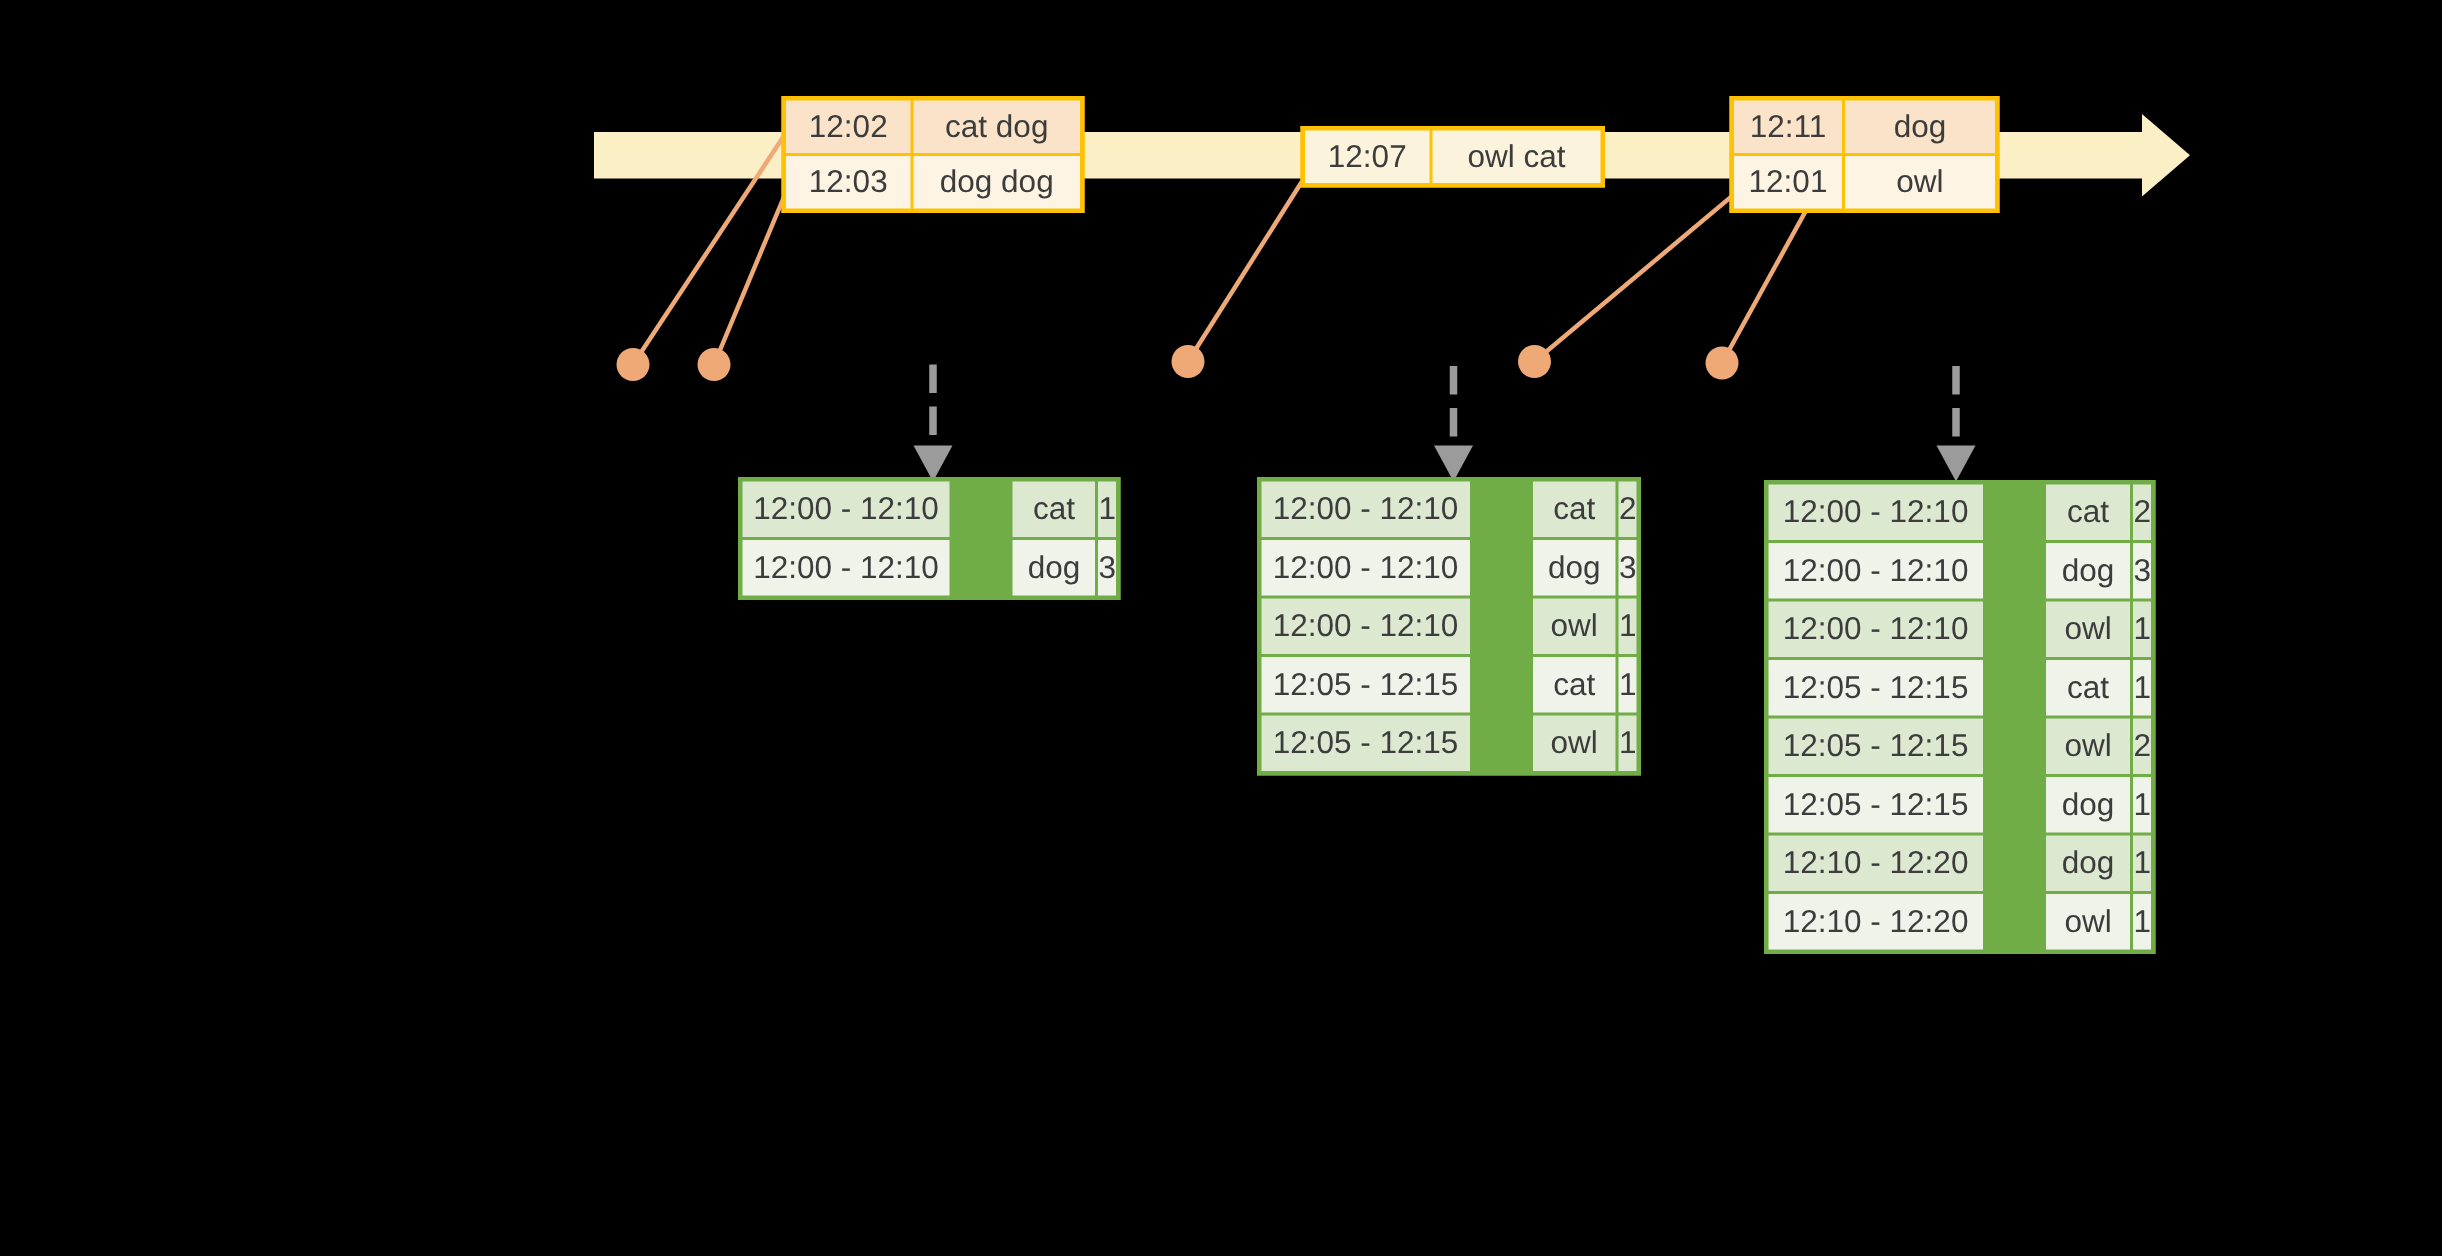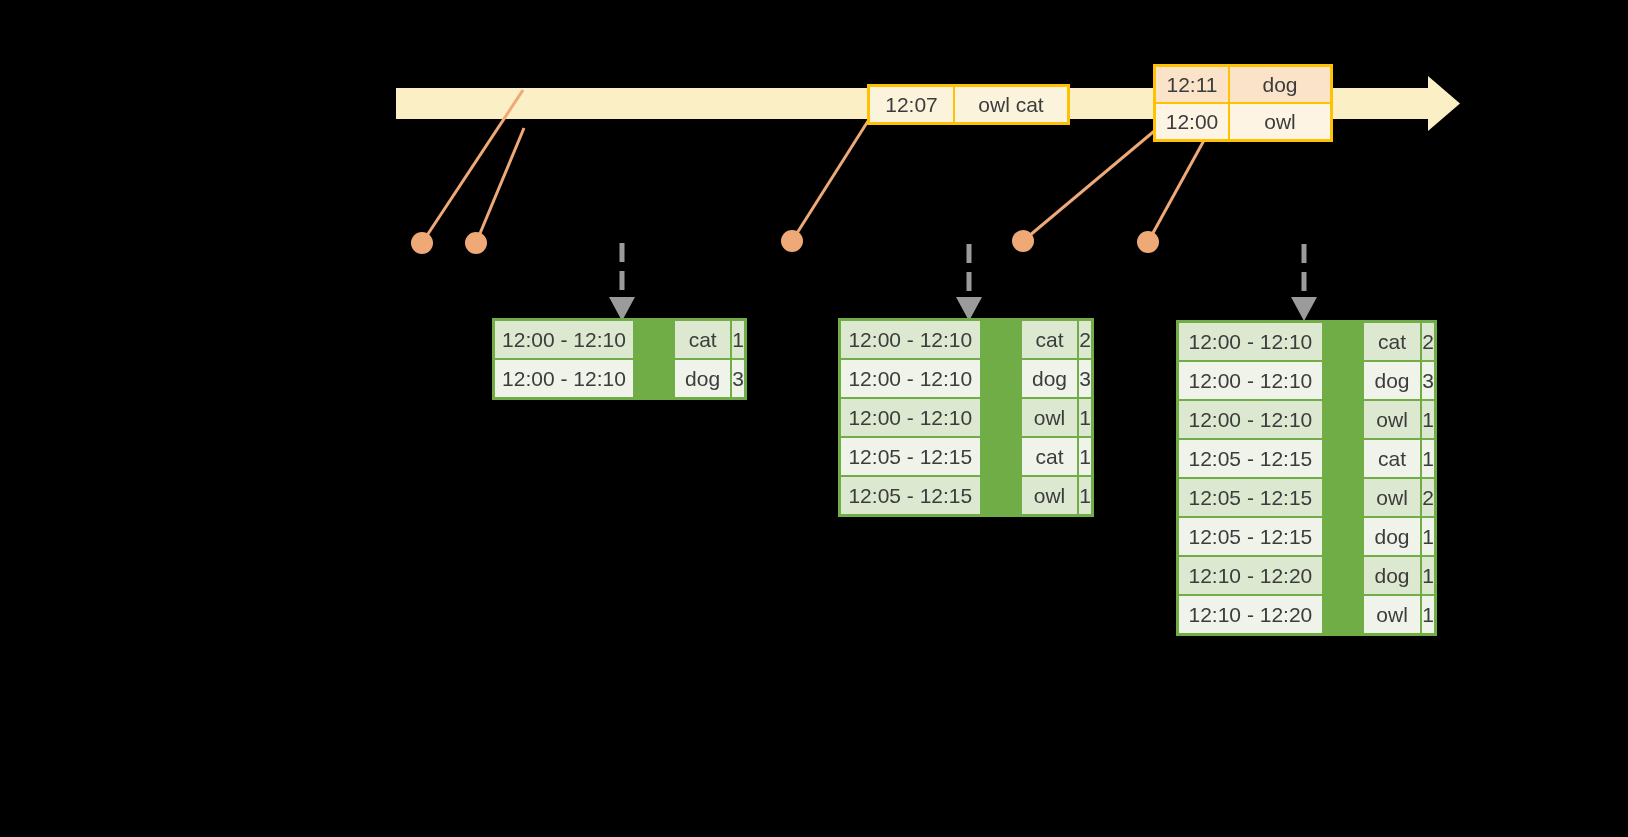--- a/index.html
+++ b/index.html
@@ -85,33 +85,43 @@
     <circle class="orange-dot" cx="1148" cy="242" r="11"></circle>
 
     <line class="dash-line" x1="622" y1="243" x2="622" y2="300"></line>
     <polygon class="dash-head" points="609,297 635,297 622,321"></polygon>
     <line class="dash-line" x1="969" y1="244" x2="969" y2="300"></line>
     <polygon class="dash-head" points="956,297 982,297 969,321"></polygon>
     <line class="dash-line" x1="1304" y1="244" x2="1304" y2="300"></line>
     <polygon class="dash-head" points="1291,297 1317,297 1304,321"></polygon>
   </svg>
 
+  <div class="event-table" id="event-1">
+      <div class="trow">
+        <div class="tcell time">12:02</div>
+        <div class="tcell words">cat dog</div>
+      </div>
+      <div class="trow">
+        <div class="tcell time">12:03</div>
+        <div class="tcell words">dog dog</div>
+      </div>
+    </div>
   <div class="event-table" id="event-2">
       <div class="trow">
         <div class="tcell time">12:07</div>
         <div class="tcell words">owl cat</div>
       </div>
     </div>
   <div class="event-table" id="event-3">
       <div class="trow">
         <div class="tcell time">12:11</div>
         <div class="tcell words">dog</div>
       </div>
       <div class="trow">
-        <div class="tcell time">12:00</div>
+        <div class="tcell time">12:01</div>
         <div class="tcell words">owl</div>
       </div>
     </div>
 
   <div class="result-table" id="result-1">
       <div class="trow">
         <div class="tcell window">12:00 - 12:10</div>
         <div class="tcell word">cat</div>
         <div class="tcell count">1</div>
       </div>

